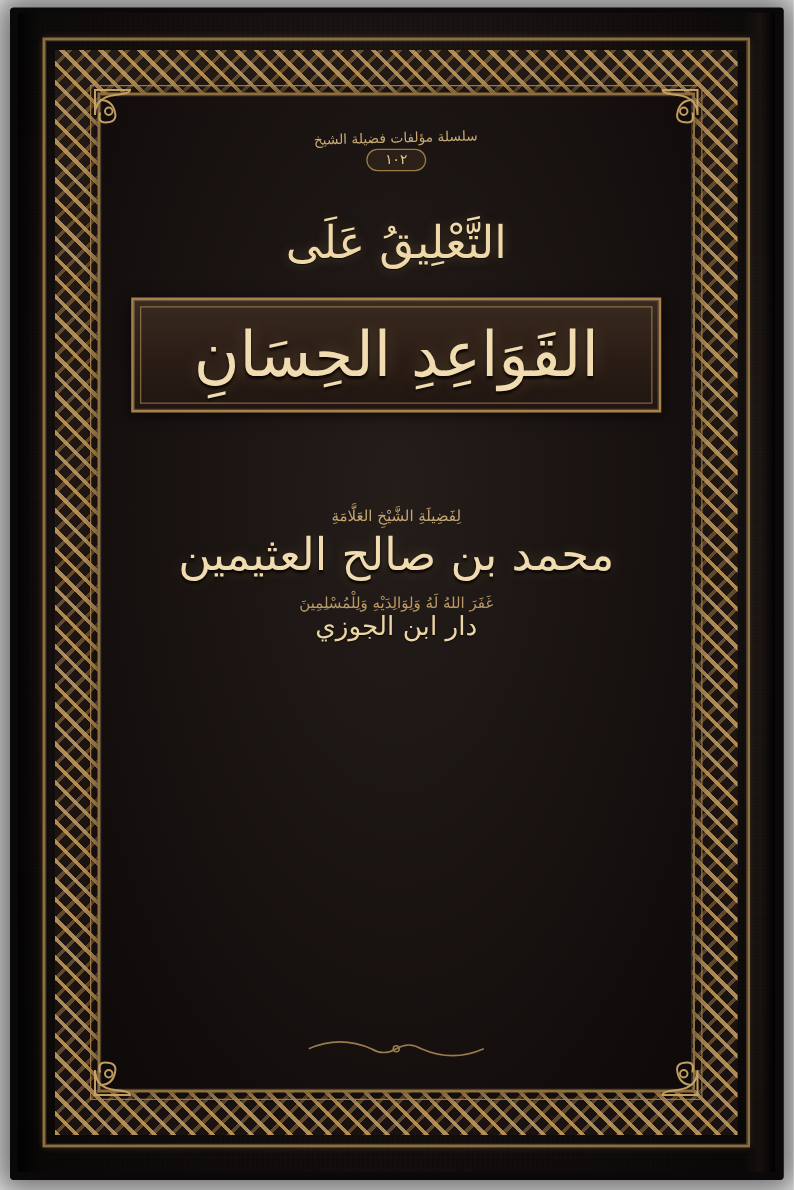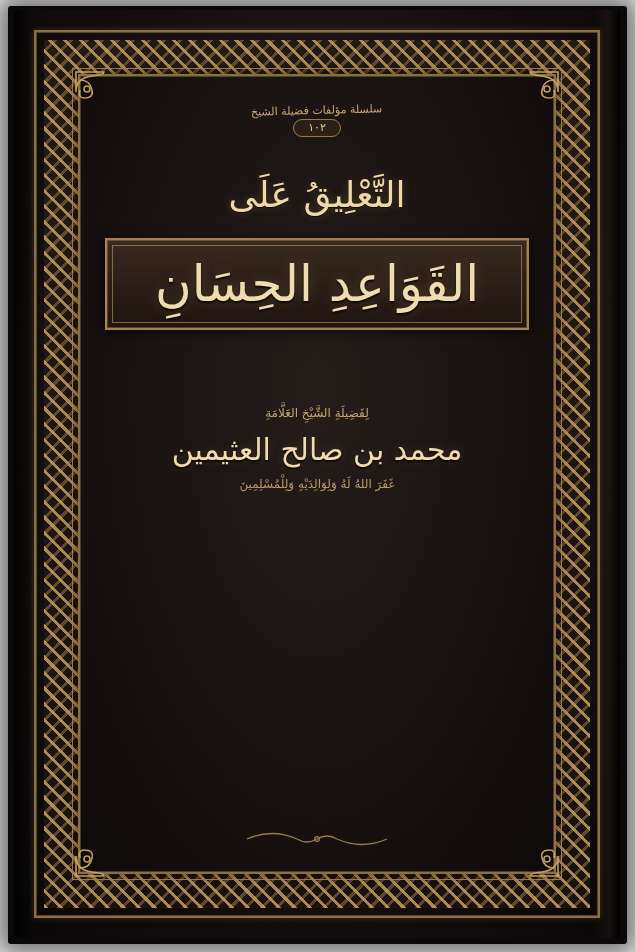--- a/index.html
+++ b/index.html
@@ -212,22 +212,22 @@
   }
 
   .honorific {
     margin-top: 76px;
     font-size: 12px;
     color: #c6a673;
     letter-spacing: .3px;
   }
 
   .author {
-    margin-top: 12px;
-    font-size: 30px;
+    margin-top: 4px;
+    font-size: 36px;
     color: #f0dcb0;
     text-shadow: 0 2px 2px #0d0806, 0 0 12px rgba(230,190,120,.2);
     white-space: nowrap;
   }
 
   .author-dua {
     margin-top: 10px;
     font-size: 12px;
     color: #bb9a67;
     text-align: center;
@@ -315,20 +315,21 @@
 
       <div class="plaque">
         <div class="plaque-title">القَوَاعِدِ الحِسَانِ</div>
       </div>
 
 
       <div class="honorific">لِفَضِيلَةِ الشَّيْخِ العَلَّامَةِ</div>
       <div class="author">محمد بن صالح العثيمين</div>
       <div class="author-dua">غَفَرَ اللهُ لَهُ وَلِوَالِدَيْهِ وَلِلْمُسْلِمِينَ</div>
 
+      <div class="publisher">دار ابن الجوزي</div>
     </div>
 
     <div class="bottom-ornament">
       <svg viewBox="0 0 150 22" width="150" height="22" fill="none" stroke="currentColor" stroke-width="1.3">
         <path d="M5 11 Q30 0 55 11 Q65 17 75 11 Q85 5 95 11 Q120 22 145 11"></path>
         <circle cx="75" cy="11" r="2.4"></circle>
       </svg>
     </div>
 
     <div class="spine"></div>

